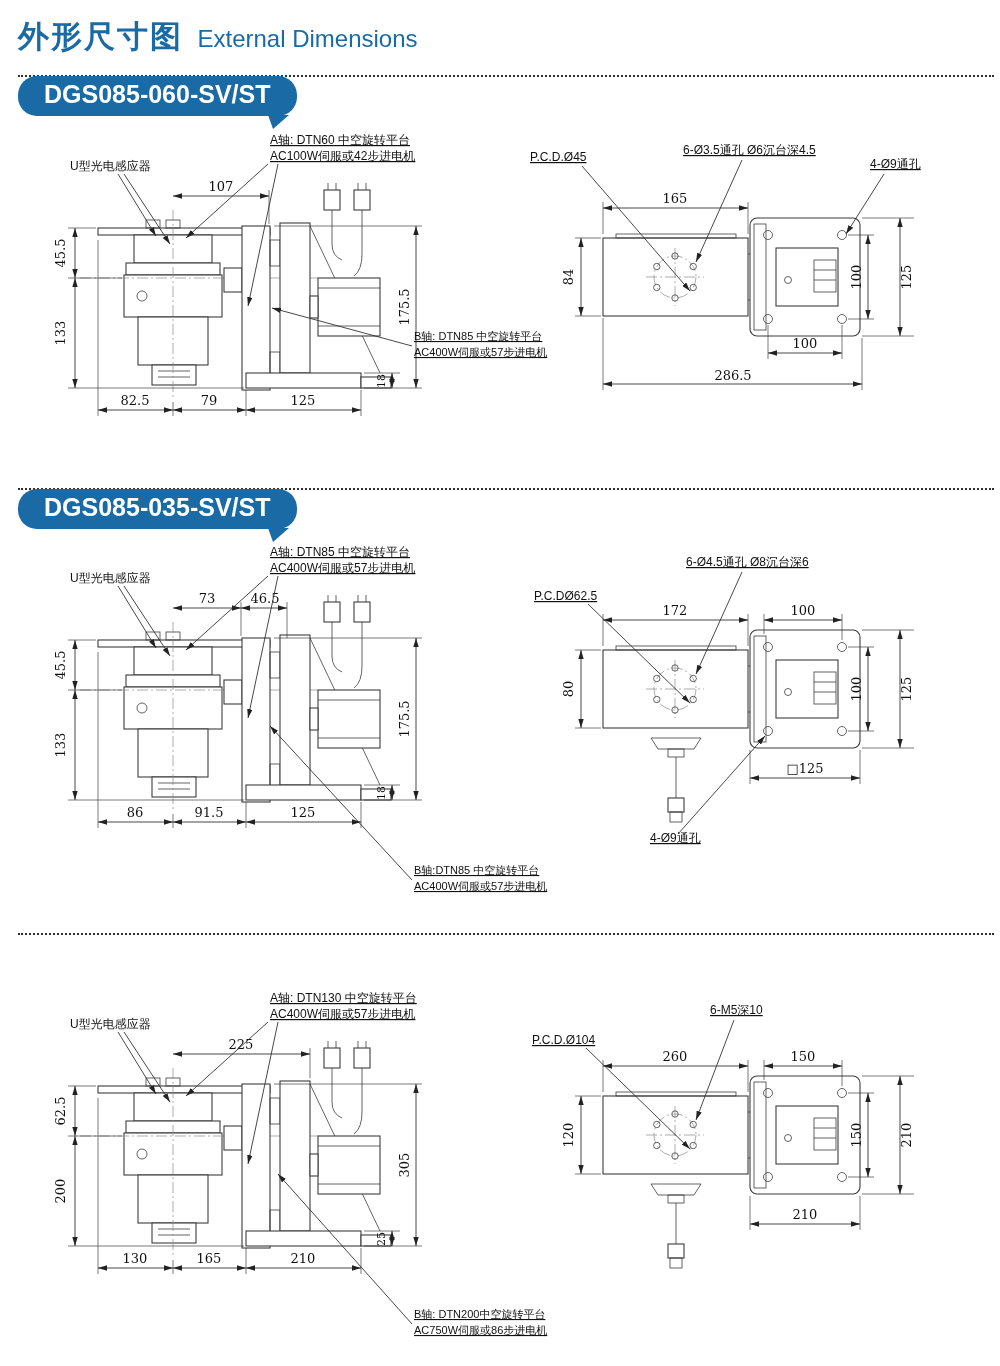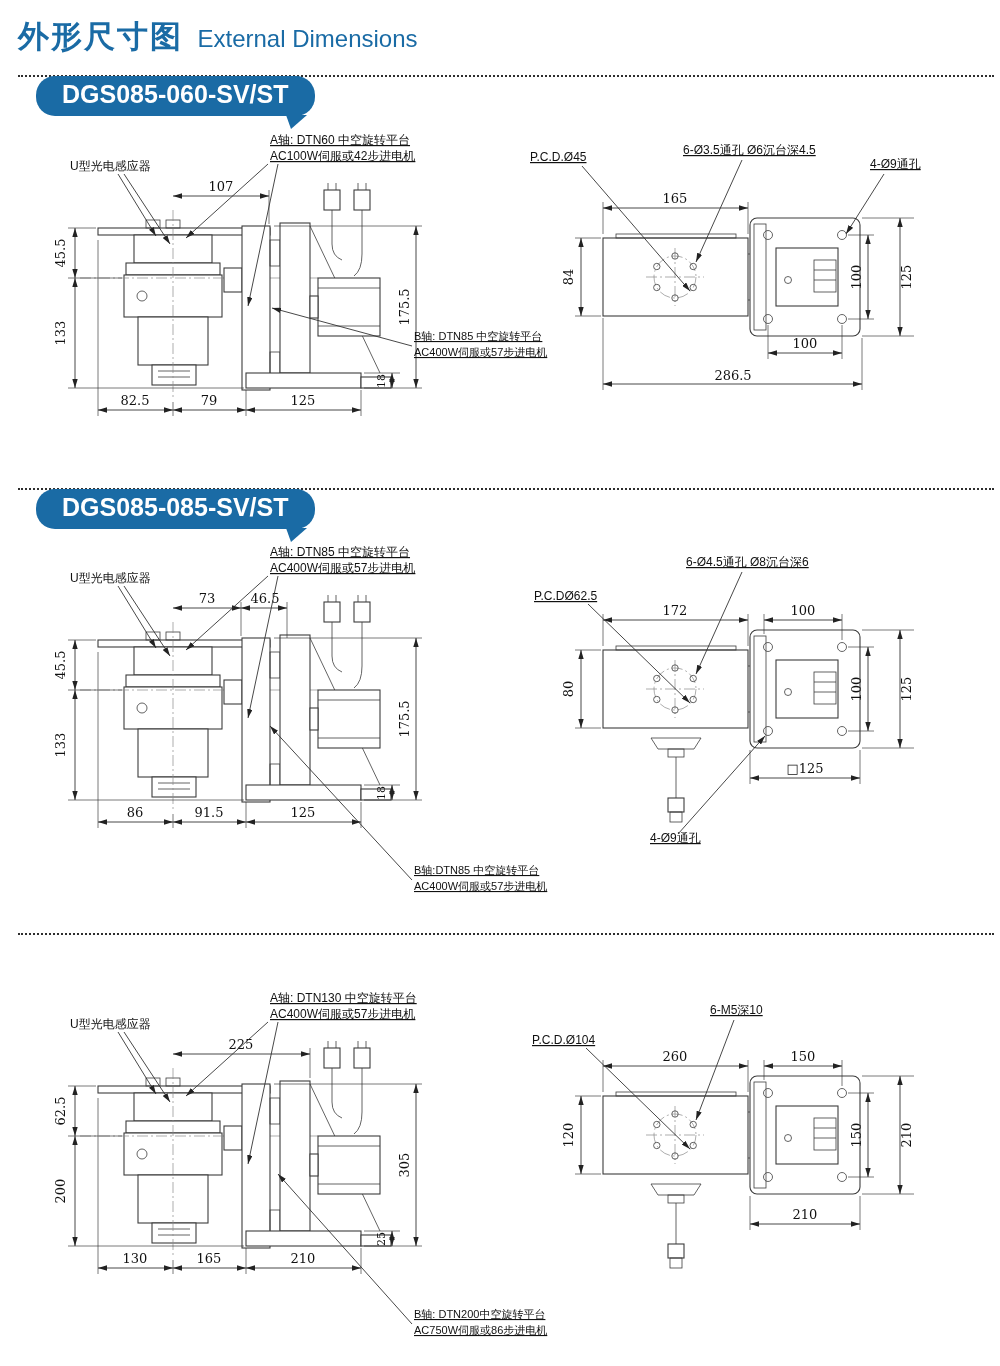--- a/index.html
+++ b/index.html
@@ -7,21 +7,21 @@
   body { width:1000px; height:1366px; background:#fdfdfd; position:relative;
          font-family:"Liberation Sans", sans-serif; overflow:hidden; }
   .page { position:absolute; inset:0; background:#fff; }
 
   .header { position:absolute; left:18px; top:16px; white-space:nowrap; }
   .title-zh { color:var(--accent); font-size:31px; font-weight:bold; letter-spacing:2px; }
   .title-en { color:var(--accent); font-size:24px; font-weight:500; margin-left:10px; }
 
   .rule { position:absolute; left:18px; right:6px; border-top:2px dotted #2e2e2e; height:0; }
 
-  .badge { position:absolute; left:36px; background:var(--accent); color:#fff;
+  .badge { position:absolute; left:18px; background:var(--accent); color:#fff;
            font-size:25px; font-weight:bold; padding:5px 26px 7px 26px; line-height:1.1;border-radius:19px; }
   .badge::after { content:""; position:absolute; right:8px; bottom:-13px; width:0; height:0;
            border-top:14px solid var(--accent); border-right:16px solid transparent;
            border-left:5px solid transparent; }
 
   svg.draw { position:absolute; left:18px; }
 
   .o  { fill:#fff; stroke:#3c3c3c; stroke-width:1.1; }
   .t  { fill:none; stroke:#3c3c3c; stroke-width:0.8; }
   .cl { fill:none; stroke:#8a8a8a; stroke-width:0.7; stroke-dasharray:11 3 2 3; }
@@ -217,21 +217,21 @@
       <text class="lblu" x="12" y="33">P.C.D.Ø45</text>
       <line class="ld" x1="64" y1="38" x2="172" y2="163" marker-end="url(#arr)"></line>
       <text class="lblu" x="165" y="26">6-Ø3.5通孔 Ø6沉台深4.5</text>
       <line class="ld" x1="224" y1="32" x2="178" y2="134" marker-end="url(#arr)"></line>
       <text class="lblu" x="352" y="40">4-Ø9通孔</text>
       <line class="ld" x1="366" y1="46" x2="328" y2="106" marker-end="url(#arr)"></line>
     </g>
   </svg>
 
   <div class="rule" style="top:488px"></div>
-  <div class="badge" style="top:489px">DGS085-085-SV/ST</div>
+  <div class="badge" style="top:489px">DGS085-035-SV/ST</div>
 
   <svg class="draw" style="top:540px" width="964" height="390" viewBox="0 0 964 390">
     <g>
       <use href="#m-side"></use>
       <use href="#sd-common"></use>
       <line class="e" x1="223" y1="96" x2="223" y2="62"></line>
       <line class="e" x1="269" y1="98" x2="269" y2="62"></line>
       <line class="d" x1="155" y1="68" x2="223" y2="68" marker-start="url(#arr)" marker-end="url(#arr)"></line>
       <line class="d" x1="223" y1="68" x2="269" y2="68" marker-start="url(#arr)" marker-end="url(#arr)"></line>
       <text class="dim mid" x="189" y="63">73</text>

